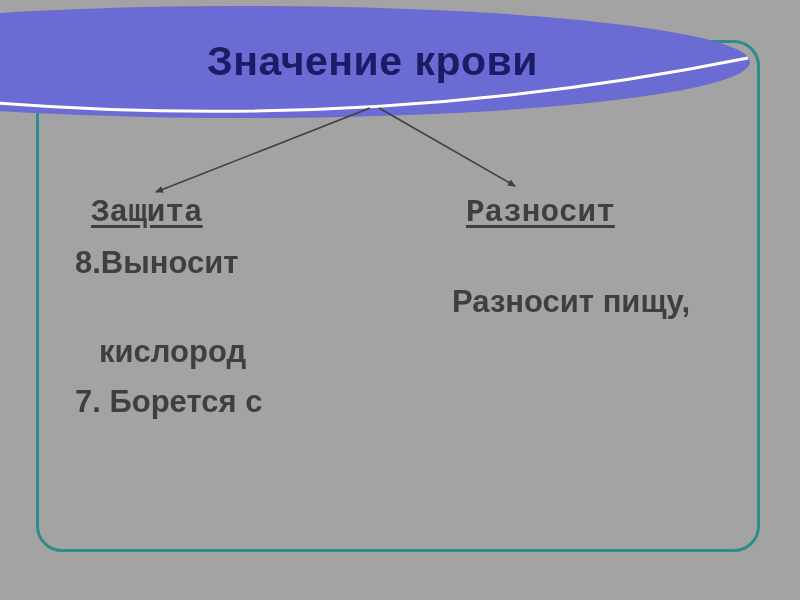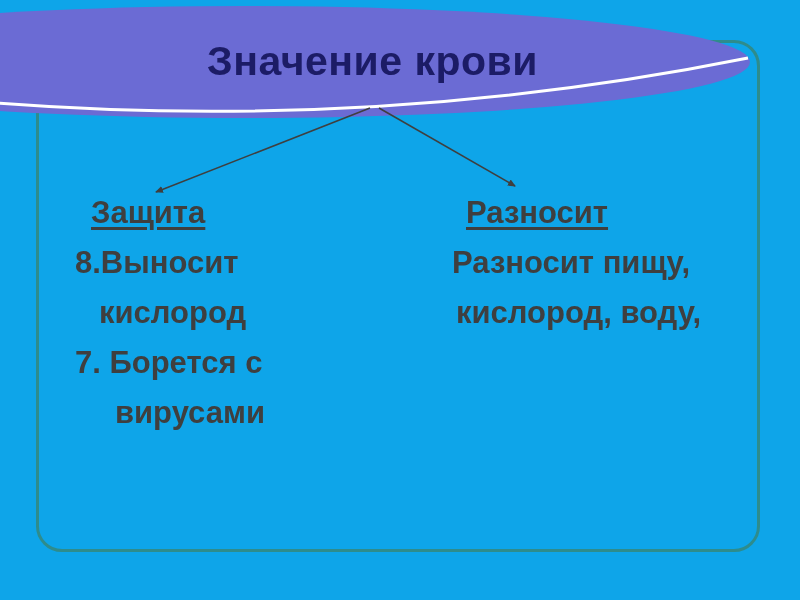--- a/index.html
+++ b/index.html
@@ -1,20 +1,20 @@
 <!DOCTYPE html>
 <html><head>
 <meta charset="utf-8">
 <style>
   html, body { margin: 0; padding: 0; background: #ffffff; }
   .slide {
     position: relative;
     width: 800px;
     height: 600px;
-    background: #0ea5e9;
+    background: #a3a3a3;
     overflow: hidden;
     font-family: "Liberation Sans", sans-serif;
   }
   .frame {
     position: absolute;
     left: 36px;
     top: 40px;
     width: 724px;
     height: 512px;
     border: 3px solid #2e8c8c;
@@ -52,23 +52,24 @@
     font-weight: bold;
     color: #3f3f3f;
     line-height: 50px;
     white-space: nowrap;
   }
   .col-left  { left: 75px;  top: 188px; }
   .col-right { left: 428px; top: 188px; }
   .header {
     text-decoration: underline;
     text-underline-offset: 4px;
+    font-family: Liberation Mono, monospace;
   }
   .pl16 { padding-left: 16px; }
-  .pl24 { padding-left: 24px; }
+  .pl24 { padding-left: 24px; margin-top: 39px; }
   .pl28 { padding-left: 28px; }
   .pl38 { padding-left: 38px; }
   .pl40 { padding-left: 40px; }
 </style>
 </head>
 <body>
 
 <div class="slide">
 
   <div class="frame"></div>
@@ -88,22 +89,20 @@
     </defs>
     <line x1="370" y1="108" x2="156" y2="192" stroke="#3f3f3f" stroke-width="1.6" marker-end="url(#ah)"></line>
     <line x1="379" y1="108" x2="515" y2="186" stroke="#3f3f3f" stroke-width="1.6" marker-end="url(#ah)"></line>
   </svg>
 
   <div class="col col-left">
     <div class="line header pl16">Защита</div>
     <div class="line">8.Выносит</div>
     <div class="line pl24">кислород</div>
     <div class="line">7. Борется с</div>
-    <div class="line pl40">вирусами</div>
   </div>
 
   <div class="col col-right">
     <div class="line header pl38">Разносит</div>
     <div class="line pl24">Разносит пищу,</div>
-    <div class="line pl28">кислород, воду,</div>
   </div>
 
 </div>
 
 </body></html>

